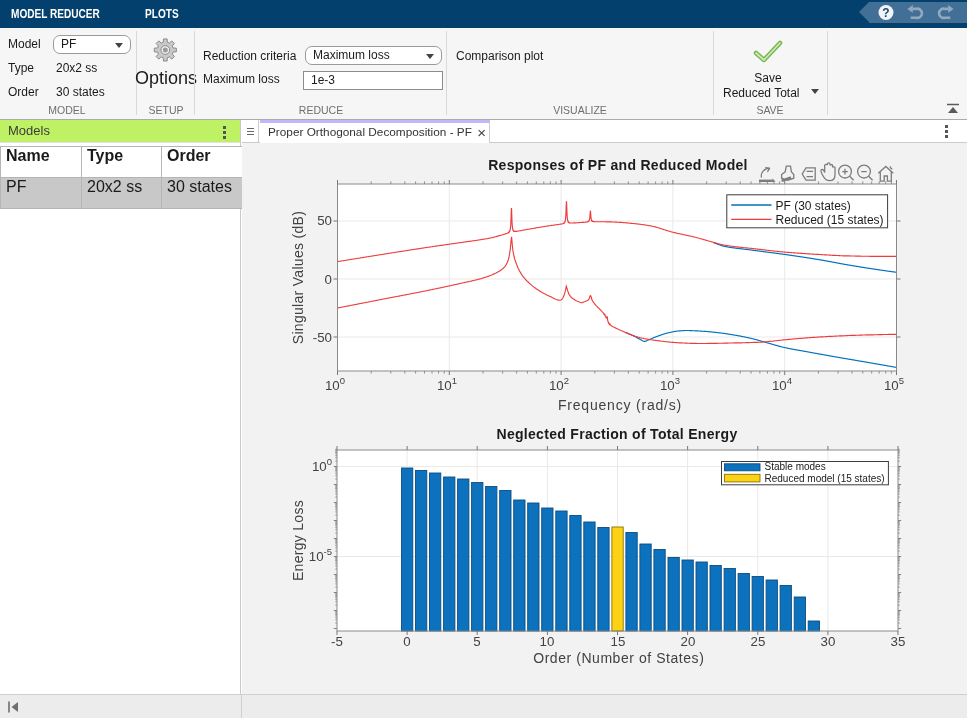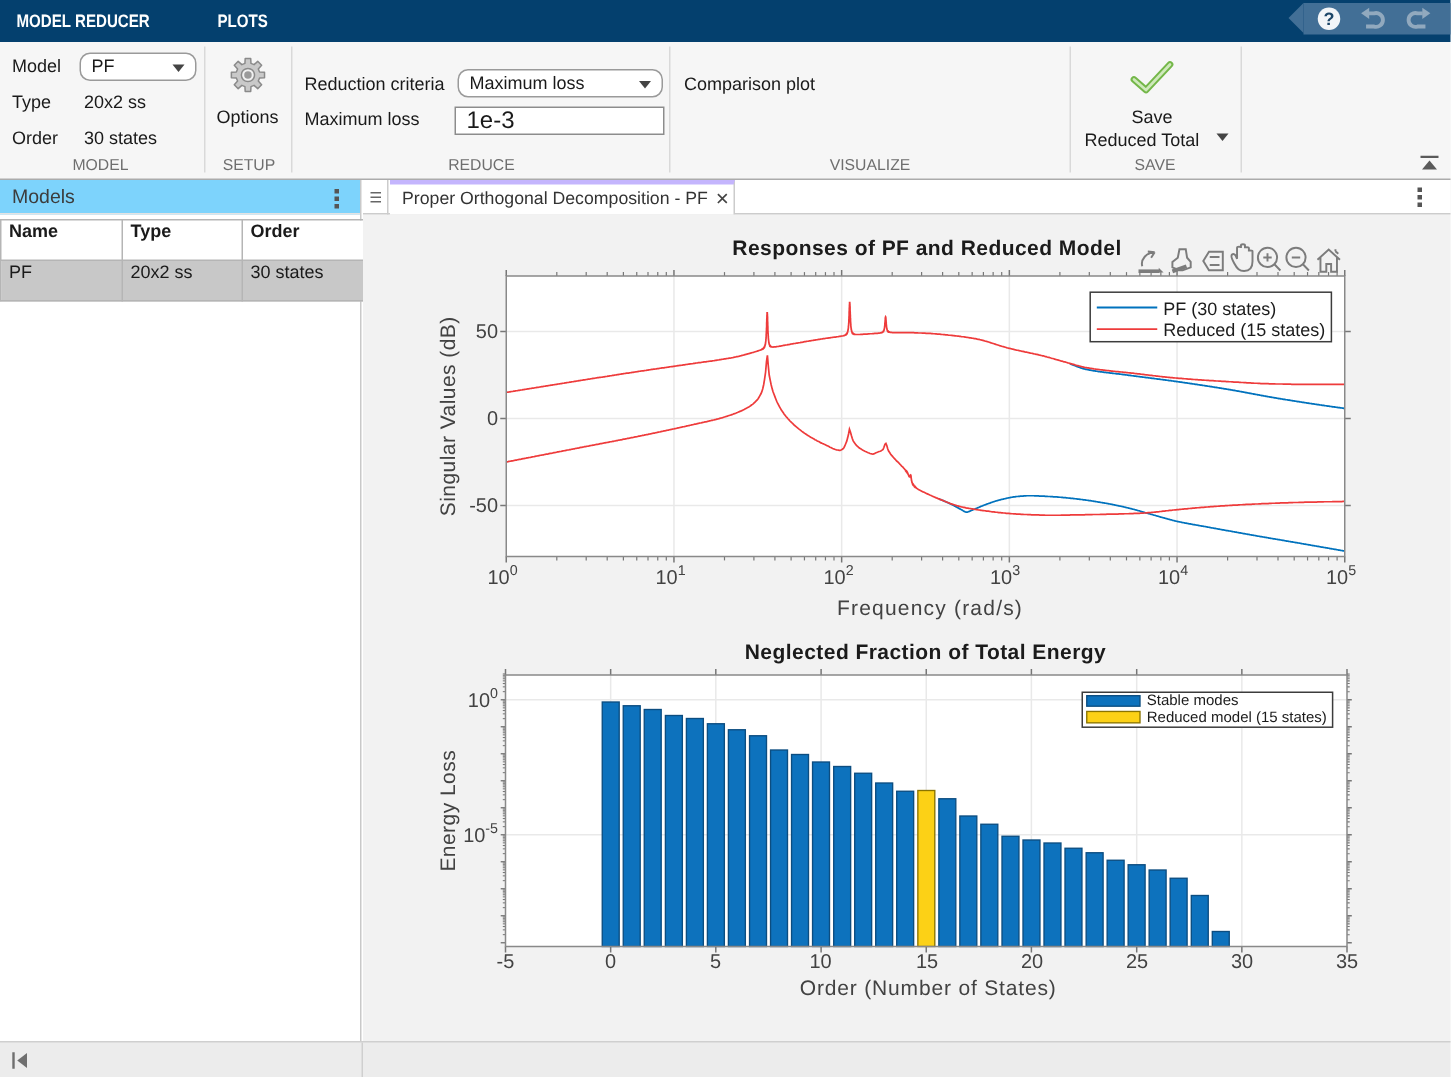--- a/index.html
+++ b/index.html
@@ -7,29 +7,29 @@
 #acttab{position:absolute;left:211px;top:2px;width:218px;height:26px;background:#fff;border-radius:4px 4px 0 0}
 #acttab span{position:absolute;left:109px;top:0;height:26px;line-height:27px;white-space:nowrap;color:#262626;font-size:12px;transform:translateX(-50%) scaleX(0.83)}
 #qab{position:absolute;right:0;top:2px;height:21px;width:98px;background:#426f96}
 #qab .tip{position:absolute;left:-10px;top:0;width:0;height:0;border-top:10.5px solid transparent;border-bottom:10.5px solid transparent;border-right:10px solid #426f96}
 #ribbon{position:absolute;left:0;top:28px;width:967px;height:92px;background:#f6f6f6;border-bottom:1px solid #ababab}
 .sep{position:absolute;top:3px;height:84px;width:1px;background:#d9d9d9}
 .seclab{position:absolute;top:76px;font-size:10.5px;color:#6e6e6e;text-align:center}
 .rlab{position:absolute;font-size:12px;color:#1a1a1a;line-height:15px;white-space:nowrap}
 .dd{position:absolute;background:#fff;border:1px solid #9a9a9a;border-radius:7px;font-size:12px;color:#1a1a1a;line-height:17px;padding-left:7px}
 .dd .car{position:absolute;right:7px;top:7px;width:0;height:0;border-left:4px solid transparent;border-right:4px solid transparent;border-top:5px solid #444}
-.tbx{position:absolute;background:#fff;border:1px solid #8c8c8c;font-size:16px;color:#1a1a1a;line-height:17px;padding-left:7px}
+.tbx{position:absolute;background:#fff;border:1px solid #8c8c8c;font-size:12px;color:#1a1a1a;line-height:17px;padding-left:7px}
 #main{position:absolute;left:0;top:120px;width:967px;height:574px}
 #lpanel{position:absolute;left:0;top:0;width:241px;height:574px;background:#fff;border-right:1px solid #c9c9c9}
-#lphead{position:absolute;left:0;top:0;width:240px;height:23px;border-bottom:1px solid #e3e3e3;background:#7dd3fc}
+#lphead{position:absolute;left:0;top:0;width:240px;height:23px;border-bottom:1px solid #e3e3e3;background:#bef264}
 #lphead .t{position:absolute;left:8px;top:3px;font-size:13px;color:#3c3c3c}
 .vdots{position:absolute;width:3px;height:13px}
 .vdots i{position:absolute;left:0;width:3px;height:3px;background:#555}
 table#mtab{position:absolute;left:0;top:26px;border-collapse:collapse;width:242px;table-layout:fixed;color:#1a1a1a}
-#mtab th,#mtab td{border:1px solid #b5b5b5;height:23px;padding:0 0 12px 5px;text-align:left;font-size:12px}
+#mtab th,#mtab td{border:1px solid #b5b5b5;height:23px;padding:0 0 12px 5px;text-align:left;font-size:16px}
 #mtab th{font-weight:bold;background:#fff}
 #mtab td{background:#c8c8c8}
 #doc{position:absolute;left:242px;top:0;width:725px;height:574px;background:#f2f2f2}
 #dtabbar{position:absolute;left:0;top:0;width:725px;height:23px;background:#fff;border-bottom:1px solid #ccc}
 #dicon{position:absolute;left:0;top:0;width:17px;height:23px;border-right:1px solid #ccc}
 #dtab{position:absolute;left:18px;top:0;width:230px;height:23px;background:#fff;border-right:1px solid #ccc;border-top:3px solid #c4b5fd;font-size:11.8px;color:#333;line-height:19px;white-space:nowrap}
 #dtab .x{position:absolute;right:3px;top:0px;color:#444;font-size:15px}
 #statusbar{position:absolute;left:0;top:694px;width:967px;height:24px;background:#ececec;border-top:1px solid #cfcfcf}
 #statusbar .dv{position:absolute;left:241px;top:0;width:1px;height:23px;background:#cfcfcf}
 </style></head>
@@ -62,21 +62,21 @@
   <div class="rlab" style="left:56px;top:32.5px">20x2 ss</div>
   <div class="rlab" style="left:8px;top:56.5px">Order</div>
   <div class="rlab" style="left:56px;top:56.5px">30 states</div>
   <div class="seclab" style="left:27px;width:80px">MODEL</div>
   <div class="sep" style="left:136px"></div>
   <svg width="31" height="31" style="position:absolute;left:150px;top:7px" viewBox="0 0 31 31">
     <path fill="#c9c9c9" stroke="#8a8a8a" stroke-width="1" stroke-linejoin="round" d="M13.46,3.95 L17.14,3.95 L17.32,7.26 L19.35,8.10 L21.81,5.89 L24.41,8.49 L22.20,10.95 L23.04,12.98 L26.35,13.16 L26.35,16.84 L23.04,17.02 L22.20,19.05 L24.41,21.51 L21.81,24.11 L19.35,21.90 L17.32,22.74 L17.14,26.05 L13.46,26.05 L13.28,22.74 L11.25,21.90 L8.79,24.11 L6.19,21.51 L8.40,19.05 L7.56,17.02 L4.25,16.84 L4.25,13.16 L7.56,12.98 L8.40,10.95 L6.19,8.49 L8.79,5.89 L11.25,8.10 L13.28,7.26 Z"></path>
     <circle cx="15.3" cy="15" r="4.4" fill="#f0f0f0" stroke="#8a8a8a"></circle>
     <circle cx="15.3" cy="15" r="2.5" fill="#9a9a9a"></circle>
   </svg>
-  <div class="rlab" style="left:135px;top:42.5px;width:60px;text-align:center;font-size:12px">Options</div>
+  <div class="rlab" style="left:135px;top:42.5px;width:60px;text-align:center;font-size:18px">Options</div>
   <div class="seclab" style="left:126px;width:80px">SETUP</div>
   <div class="sep" style="left:194px"></div>
   <div class="rlab" style="left:203px;top:20.5px">Reduction criteria</div>
   <div class="dd" style="left:305px;top:18px;width:137px;height:19px">Maximum loss<span class="car"></span></div>
   <div class="rlab" style="left:203px;top:43.5px">Maximum loss</div>
   <div class="tbx" style="left:303px;top:42.5px;width:140px;height:19px">1e-3</div>
   <div class="seclab" style="left:281px;width:80px">REDUCE</div>
   <div class="sep" style="left:446px"></div>
   <div class="rlab" style="left:456px;top:20.5px">Comparison plot</div>
   <div class="seclab" style="left:540px;width:80px">VISUALIZE</div>

